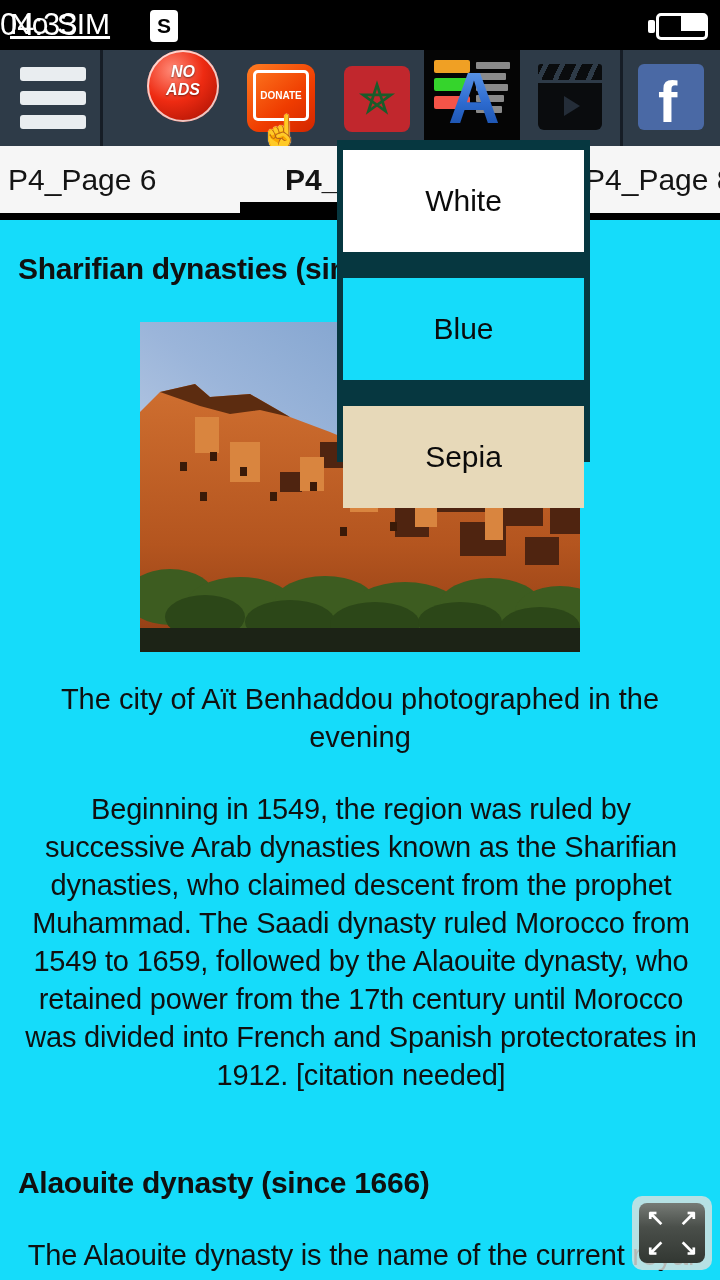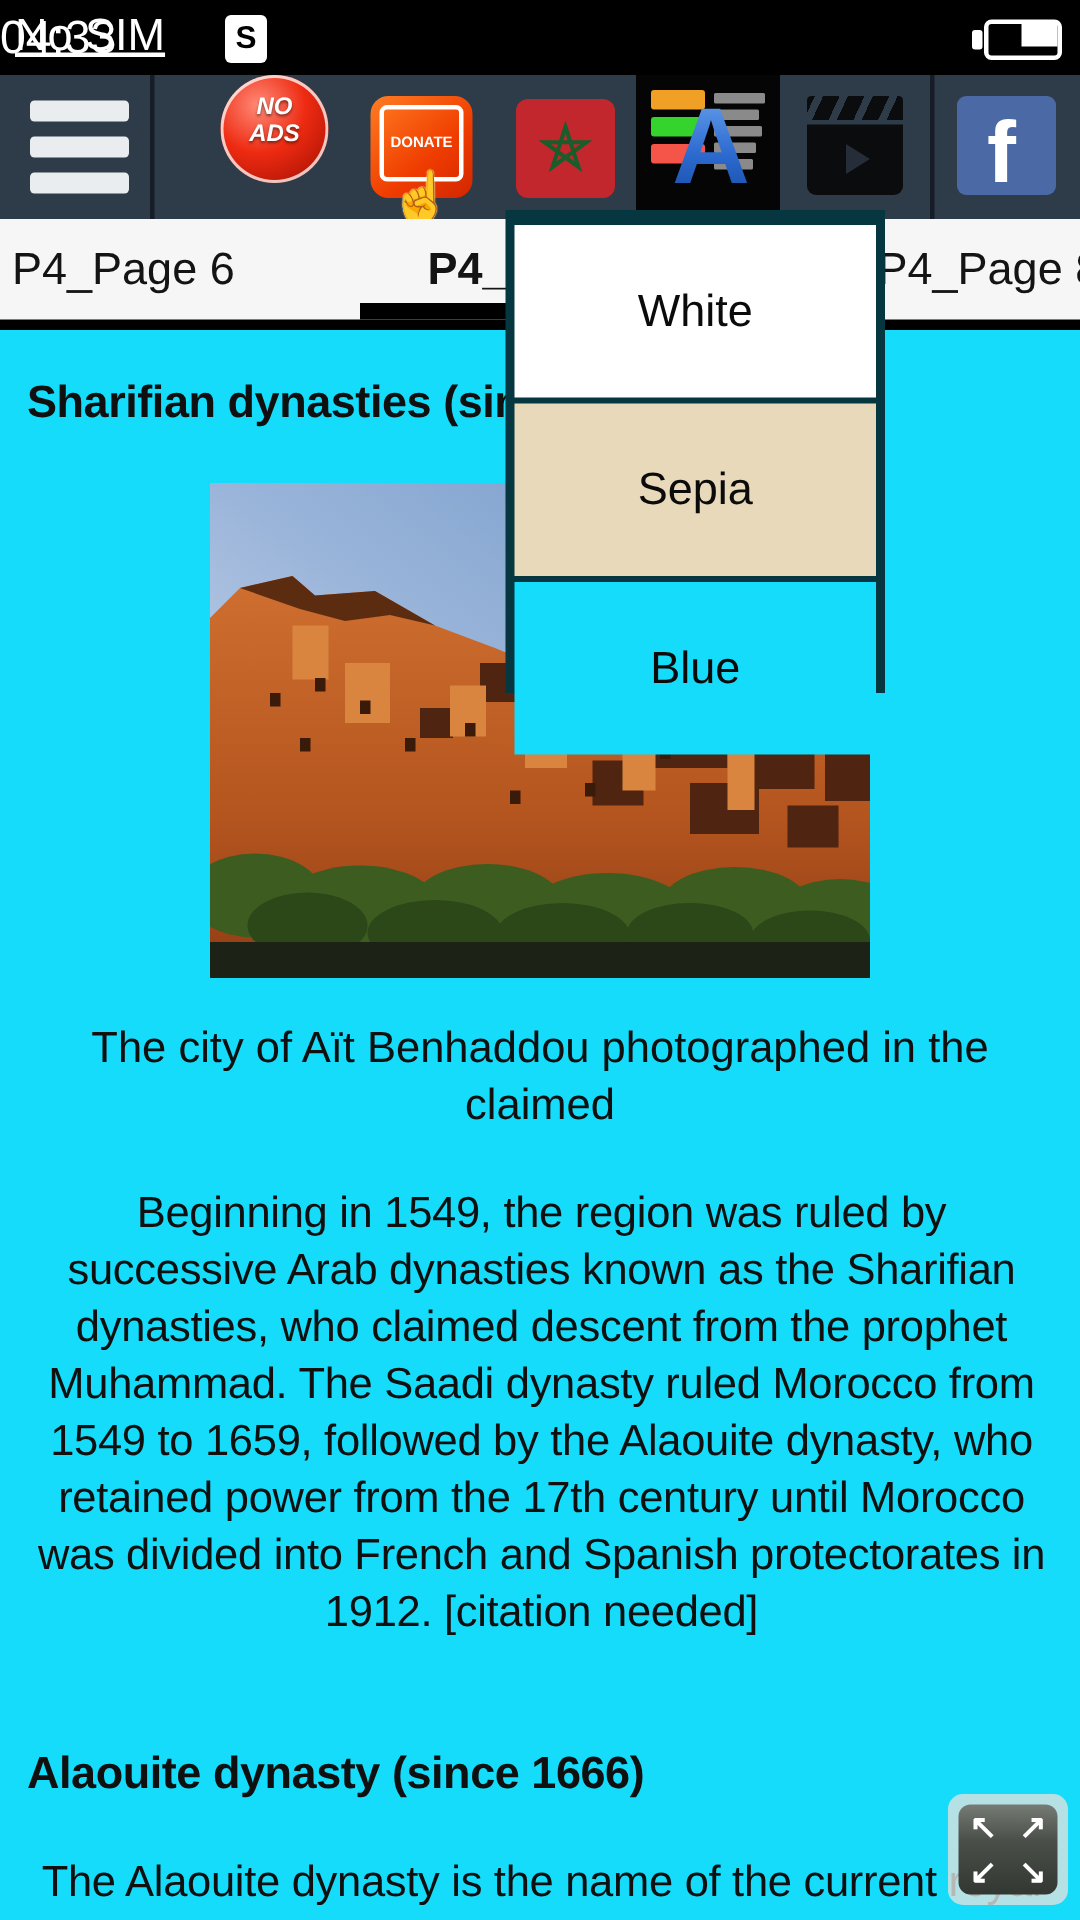--- a/index.html
+++ b/index.html
@@ -76,21 +76,21 @@
   figure.photo { position:absolute; left:140px; top:102px; width:440px; height:330px; overflow:hidden; }
   .caption { position:absolute; left:20px; right:20px; top:460px; text-align:center;
     font-size:29px; line-height:38px; }
   .para { position:absolute; left:18px; right:16px; font-size:29px; line-height:38px; letter-spacing:-0.2px;text-align:center; }
   .p1 { top:570px; }
   .p2 { top:1016px; }
 
   
   .menu { position:absolute; left:337px; top:140px; width:253px; height:322px; background:#063740;
     padding:10px 6px 6px 6px; z-index:30; }
-  .menu .opt { width:241px; height:115px; margin-bottom:4px; text-align:center;
+  .menu .opt { width:241px; height:102px; margin-bottom:26px; text-align:center;
     font-size:30px; color:#0b0b0b; display:flex; align-items:center; justify-content:center; }
   .opt-white { background:#ffffff; }
   .opt-blue  { background:#15dcfa; }
   .opt-sepia { background:#e7d9b9; margin-bottom:0; }
 
   
   .fsbtn { position:absolute; left:632px; top:1196px; width:80px; height:74px; z-index:20;
     background:rgba(222,226,222,0.8); border-radius:10px; padding:7px; }
   .fsbtn .inner { width:66px; height:60px; border-radius:8px;
     background:linear-gradient(180deg,#767b76 0%, #4a4f4a 40%, #323732 100%);
@@ -240,30 +240,30 @@
           <ellipse cx="65" cy="295" rx="40" ry="22"></ellipse>
             <ellipse cx="150" cy="300" rx="45" ry="22"></ellipse>
           <ellipse cx="235" cy="302" rx="45" ry="22"></ellipse>
             <ellipse cx="320" cy="300" rx="42" ry="20"></ellipse>
           <ellipse cx="400" cy="305" rx="40" ry="20"></ellipse>
         </g>
         <rect x="0" y="306" width="440" height="24" fill="#1c2316"></rect>
       </svg>
     </figure>
 
-    <div class="caption">The city of Aït Benhaddou photographed in the claimed</div>
+    <div class="caption">The city of Aït Benhaddou photographed in the evening</div>
     <p class="para p1">Beginning in 1549, the region was ruled by successive Arab dynasties known as the Sharifian dynasties, who claimed descent from the prophet Muhammad. The Saadi dynasty ruled Morocco from 1549 to 1659, followed by the Alaouite dynasty, who retained power from the 17th century until Morocco was divided into French and Spanish protectorates in 1912. [citation needed]</p>
     <h1 class="arth h-alao">Alaouite dynasty (since 1666)</h1>
     <p class="para p2">The Alaouite dynasty is the name of the current royal family of Morocco.</p>
   </div>
 
   <div class="menu">
     <div class="opt opt-white">White</div>
+    <div class="opt opt-blue">Blue</div>
     <div class="opt opt-sepia">Sepia</div>
-    <div class="opt opt-blue">Blue</div>
   </div>
 
   <div class="fsbtn">
     <div class="inner">
       <span>↖</span>
         <span>↗</span>
       <span>↙</span>
         <span>↘</span>
     </div>
   </div>

